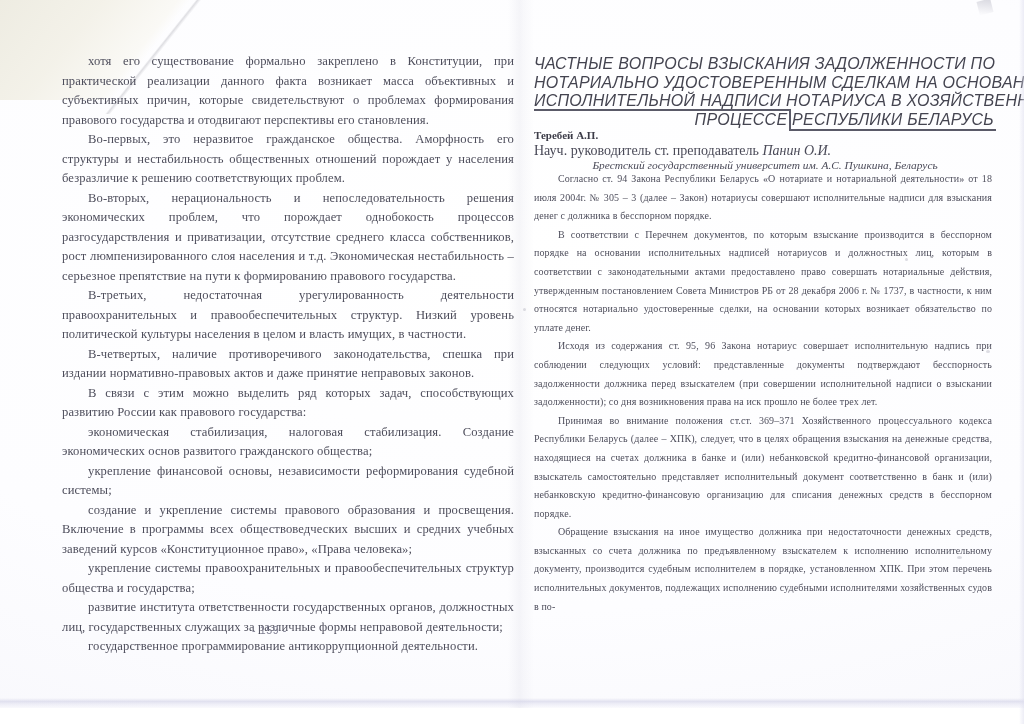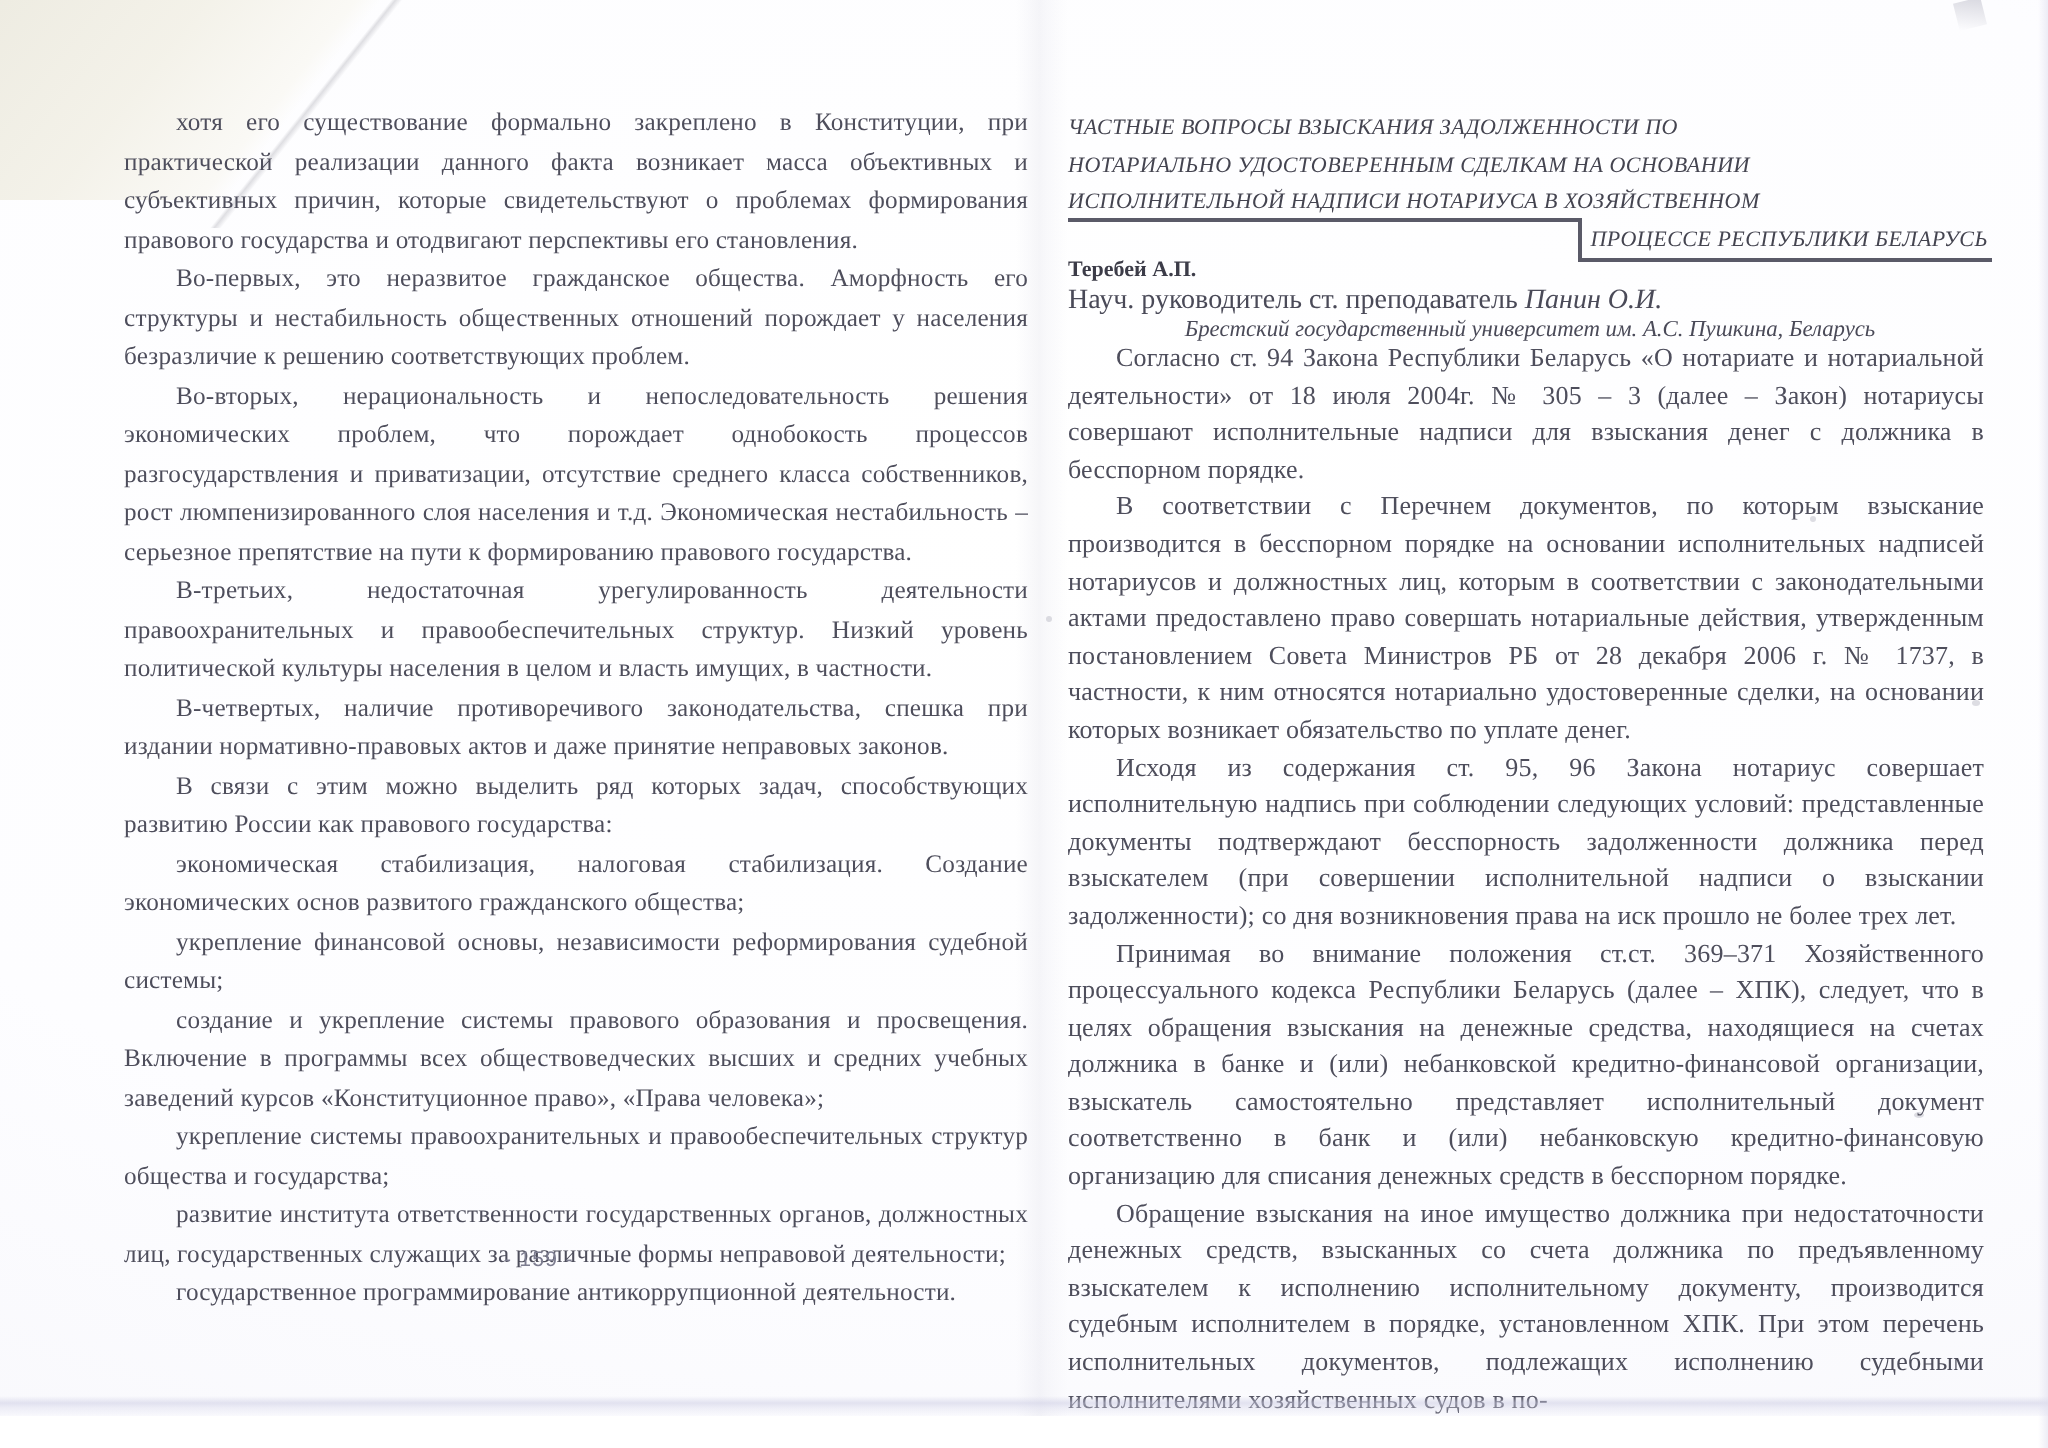--- a/index.html
+++ b/index.html
@@ -110,34 +110,34 @@
 
   p.para {
     margin: 0;
     font-size: 12.6px;
     line-height: 19.5px;
     text-align: justify;
     text-indent: 26px;
     letter-spacing: .1px;
     color: #4e4e5c;
   }
-  .page-right p.para { font-size: 13px; line-height: 18.6px; text-indent: 24px; }
+  .page-right p.para { font-size: 10px; line-height: 18.6px; text-indent: 24px; }
   p.item { text-indent: 26px; }
 
   
   .title-block {
     position: absolute;
     left: 22px;
     top: 55px;
     width: 462px;
   }
   .title-line {
-    font-family: Liberation Serif, serif;
+    font-family: Liberation Sans, sans-serif;
     font-style: italic;
-    font-size: 11px;
+    font-size: 16px;
     line-height: 18.6px;
     letter-spacing: .25px;
     color: #444450;
     white-space: nowrap;
   }
   .title-line.l4 {
     text-align: right;
     padding-right: 2px;
   }
   .rule-top {

